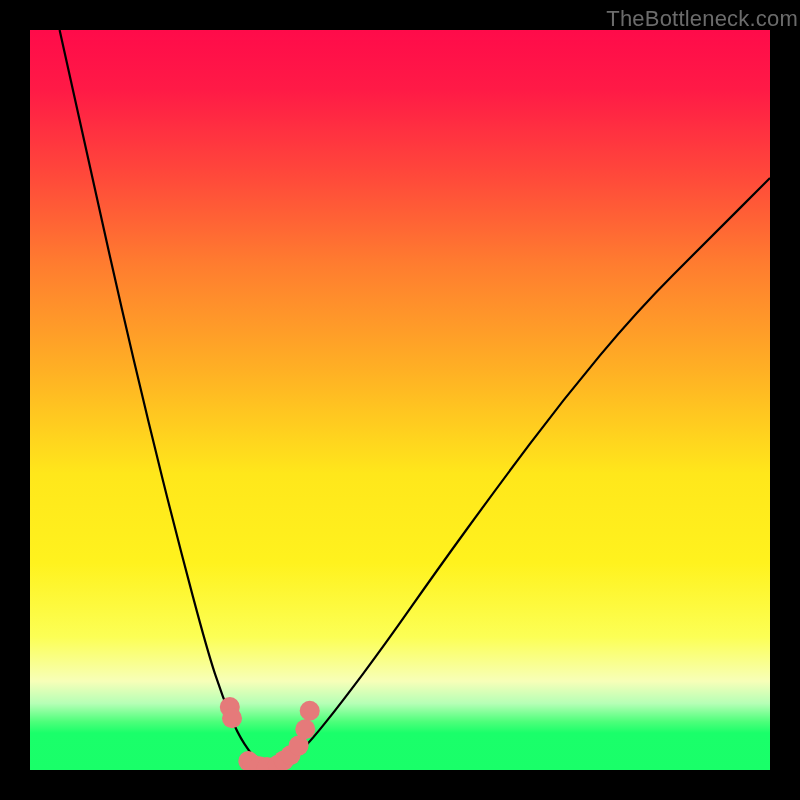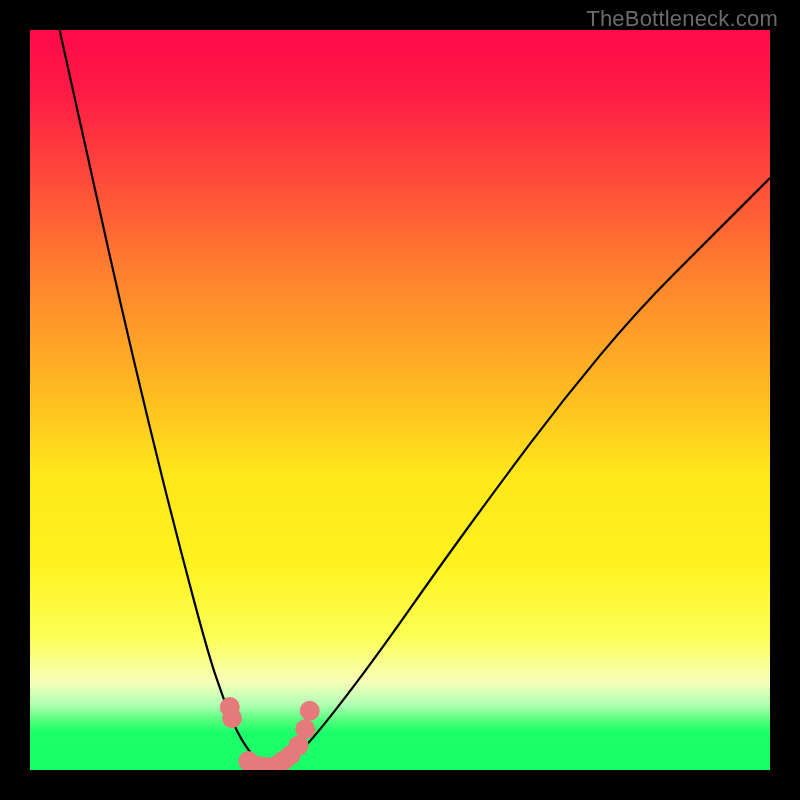--- a/index.html
+++ b/index.html
@@ -35,21 +35,21 @@
       #f7ffb8 88%,
       #b6ffb6 91%,
       #4cff7a 93.5%,
       #1aff6a 95%,
       #19ff69 100%
     );
   }
   .watermark {
     position: absolute;
     top: 6px;
-    right: 22px;
+    right: 2px;
     color: #6b6b6b;
     font-size: 22px;
     letter-spacing: 0.2px;
     pointer-events: none;
     user-select: none;
     text-align: right;
   }
   svg.curve {
     position: absolute;
     left: 0;

